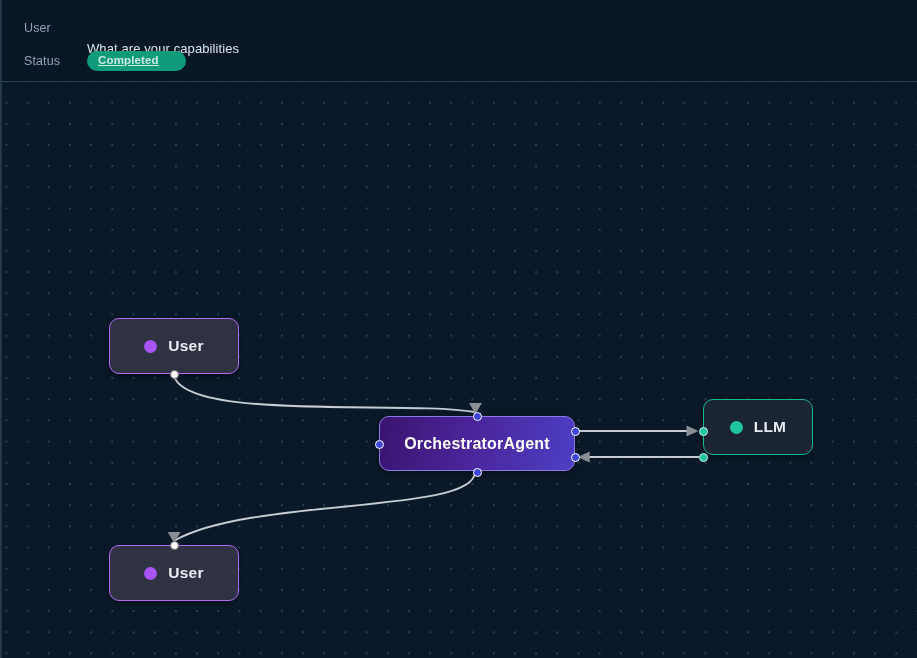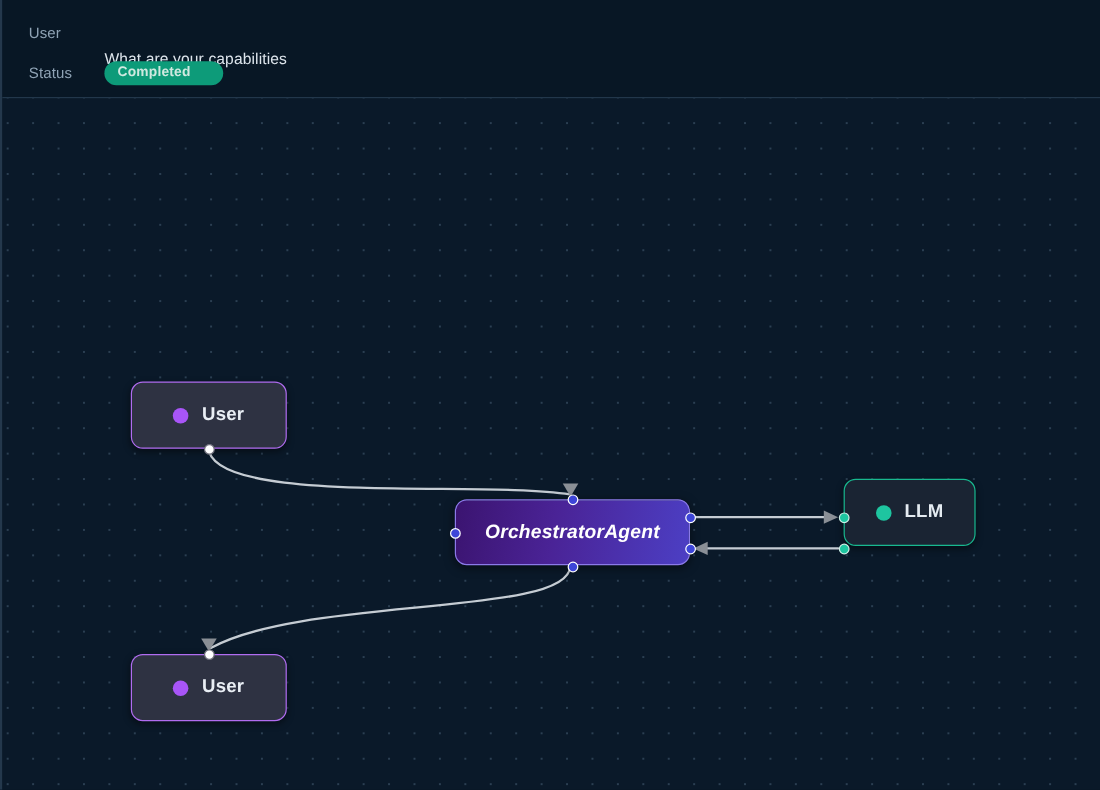--- a/index.html
+++ b/index.html
@@ -56,20 +56,21 @@
   .badge {
     display: inline-block;
     background: #0d9b79;
     color: #cfe9e0;
     font-size: 11.5px;
     font-weight: bold;
     border-radius: 11px;
     padding: 4px 27px 5px 11px;
     line-height: 1;
     letter-spacing: 0.15px;
+    text-decoration: underline;
   }
 
   
   .canvas {
     position: relative;
     flex: 1 1 auto;
     background-color: #0a1929;
     background-image: radial-gradient(circle, #2b3f52 1.1px, transparent 1.2px);
     background-size: 21.2px 21.2px;
     background-position: 15px 10px;
@@ -214,21 +215,21 @@
     </svg>
 
     <div class="node node-user" style="left:107px; top:236px;">
       <div class="node-inner">
         <span class="node-dot"></span>
         <span class="node-label">User</span>
       </div>
     </div>
     <div class="handle handle-user" style="left:167.5px; top:287.5px;"></div>
 
-    <div class="node node-agent" style="left:377px; top:334px;font-style:italic;">
+    <div class="node node-agent" style="left:377px; top:334px;">
       <div class="node-inner">
         <span class="node-label">OrchestratorAgent</span>
       </div>
     </div>
     <div class="handle handle-agent" style="left:470.5px; top:329.5px;"></div>
     <div class="handle handle-agent" style="left:470.5px; top:385.5px;"></div>
     <div class="handle handle-agent" style="left:372.5px; top:357.5px;"></div>
     <div class="handle handle-agent" style="left:568.5px; top:344.5px;"></div>
     <div class="handle handle-agent" style="left:568.5px; top:370.5px;"></div>
 

